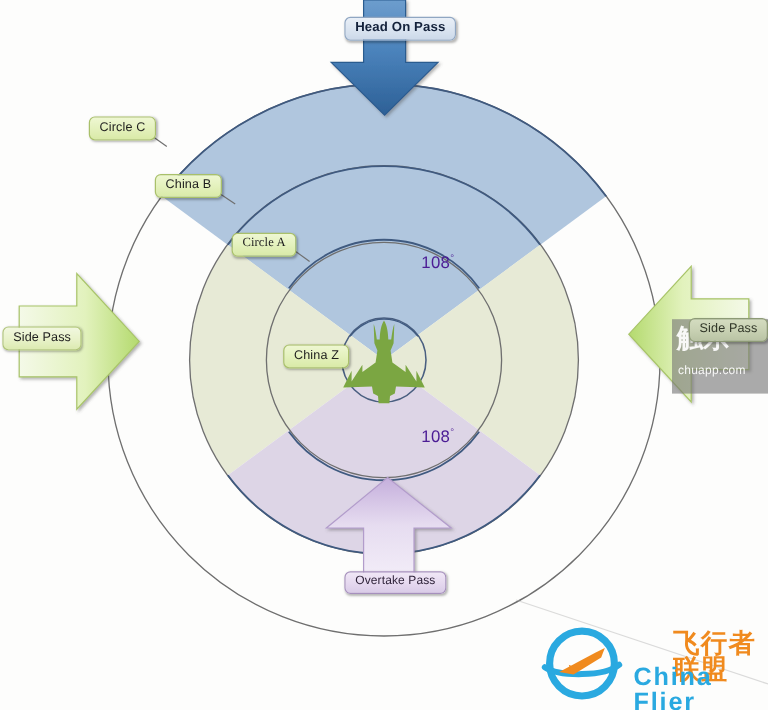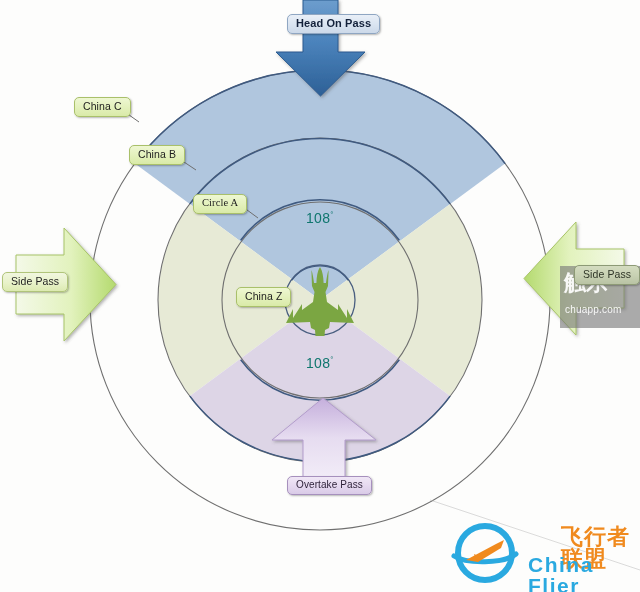--- a/index.html
+++ b/index.html
@@ -64,23 +64,24 @@
   #chip-circle-z { left: 236px; top: 287px; }
   #chip-head-on  { left: 287px; top: 14px; }
   #chip-overtake { left: 287px; top: 476px; }
   #chip-side-left  { left: 2px;   top: 272px; }
   #chip-side-right { left: 574px; top: 265px; }
 
   
   .angle-text {
     position: absolute;
     font-size: 14px;
-    color: #0f766e;
+    color: #4c1d95;
     letter-spacing: .3px;
     white-space: nowrap;
+    margin-left: 45px;
   }
   .angle-text sup { font-size: 8px; vertical-align: super; }
   #angle-top    { left: 306px; top: 210px; }
   #angle-bottom { left: 306px; top: 355px; }
 
   
   #wm-chuapp {
     position: absolute;
     left: 560px; top: 266px;
     width: 80px; height: 62px;
@@ -254,21 +255,21 @@
     <g transform="translate(452,520)">
       <path d="M 33 6 C 48 6 60 18 60 33 C 60 48 48 60 33 60 C 18 60 6 48 6 33 C 6 18 18 6 33 6 Z" fill="none" stroke="#2aa9e0" stroke-width="6"></path>
       <path d="M 2 36 C 14 44 52 44 64 34" fill="none" stroke="#2aa9e0" stroke-width="5" stroke-linecap="round"></path>
       <path d="M 14 40 L 44 24 L 52 20 L 49 28 L 26 42 Z" fill="#f08a1e"></path>
       <path d="M 22 34 L 31 38 L 24 40 Z" fill="#f08a1e"></path>
     </g>
 
     <line x1="430" y1="500" x2="640" y2="570" stroke="#b9b9b9" stroke-width="1" opacity=".5"></line>
   </svg>
 
-  <div class="chip chip-green" id="chip-circle-c">China C</div>
+  <div class="chip chip-green" id="chip-circle-c">Circle C</div>
   <div class="chip chip-green" id="chip-circle-b">China B</div>
   <div class="chip chip-green" id="chip-circle-a">Circle A</div>
   <div class="chip chip-green" id="chip-circle-z">China Z</div>
 
   <div class="chip chip-purple" id="chip-overtake">Overtake Pass</div>
   <div class="chip chip-blue" id="chip-head-on">Head On Pass</div>
   <div class="chip chip-side-green" id="chip-side-left">Side Pass</div>
 
   <div id="wm-chuapp">
     <div class="wm-cn">触乐</div>

